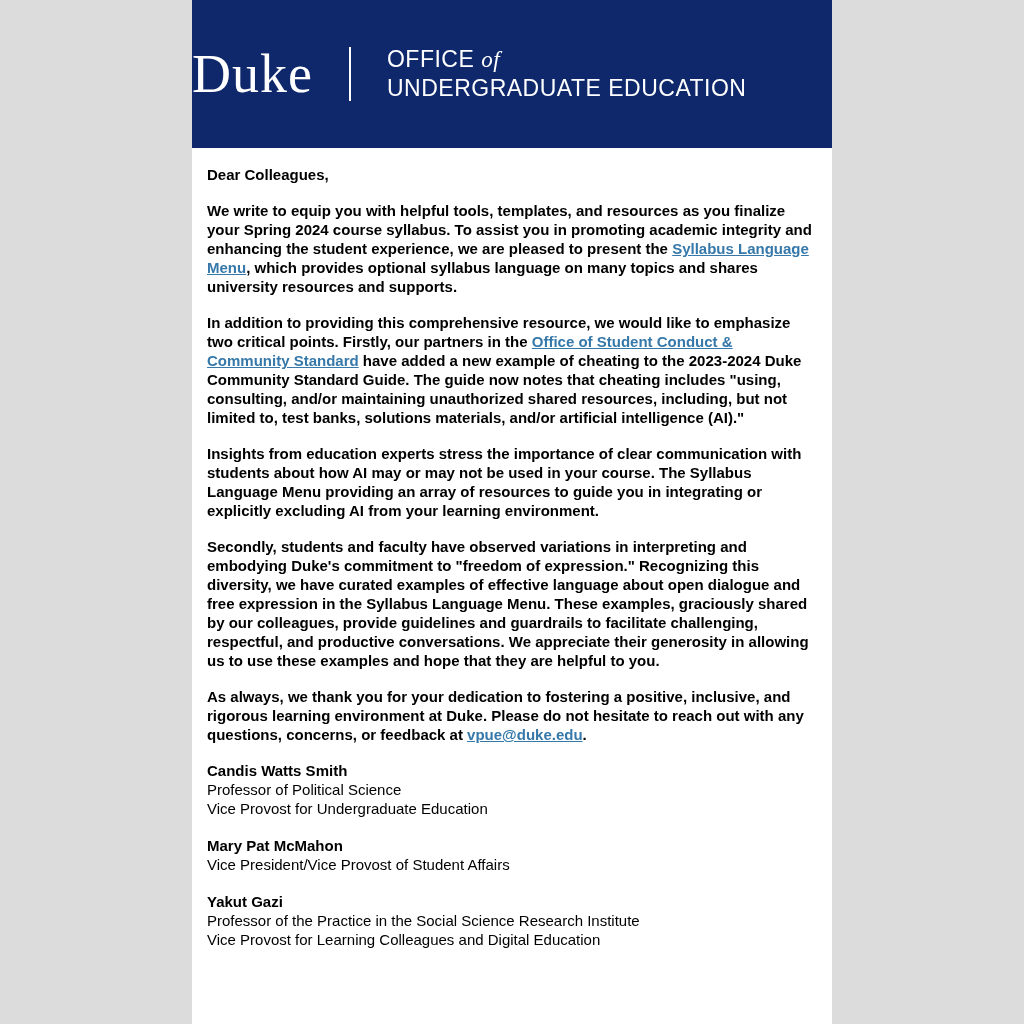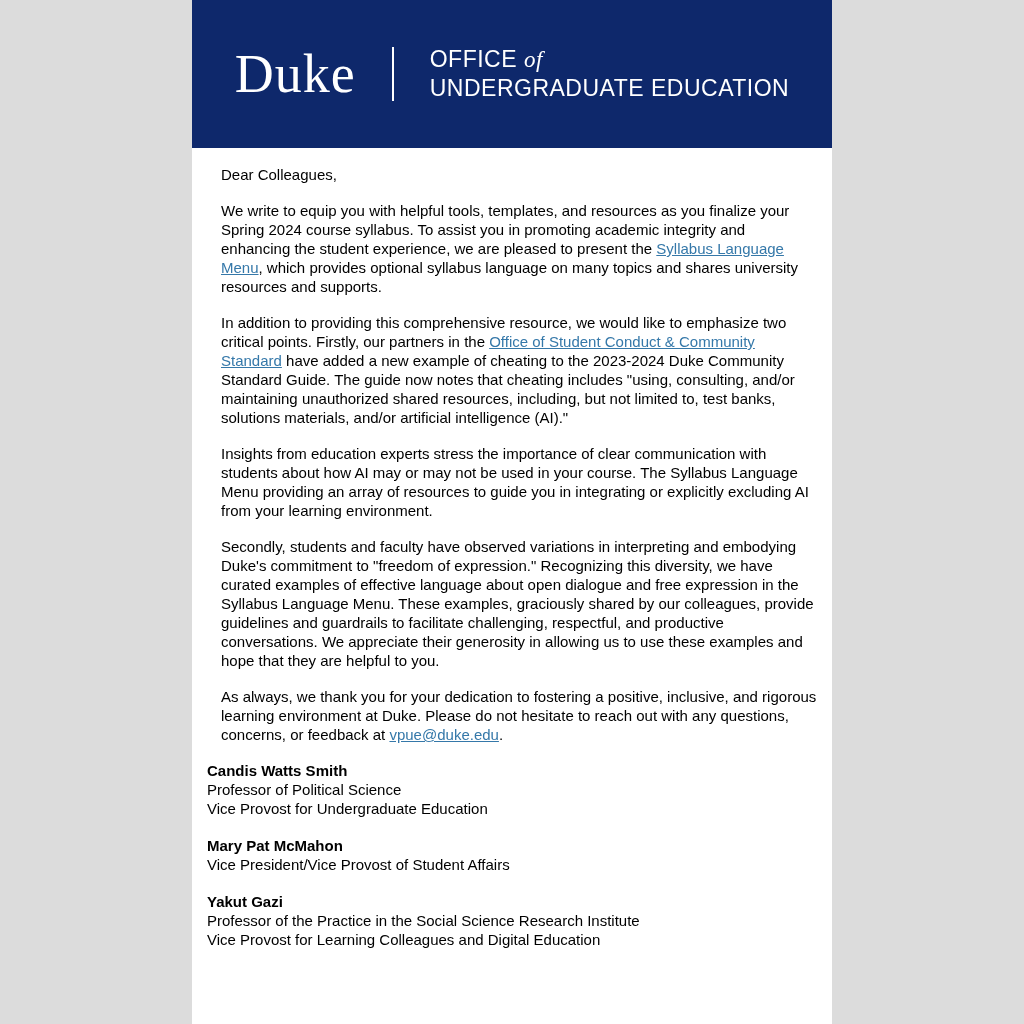--- a/index.html
+++ b/index.html
@@ -13,21 +13,21 @@
     width: 640px;
     min-height: 1024px;
     margin: 0 auto;
     background: var(--container-bg, #ffffff);
   }
   .email-header {
     background: var(--header-bg, #0e286b);
     height: 148px;
     display: flex;
     align-items: center;
-    justify-content: center;
+    justify-content: flex-start;
     gap: 36px;
   }
   .duke-wordmark {
     font-family: "Liberation Serif", serif;
     color: var(--header-text, #fff);
     font-size: 54px;
     line-height: 1;
     font-weight: 400;
     letter-spacing: 1px;
   }
@@ -46,21 +46,21 @@
   .office-of {
     font-style: italic;
     font-family: "Liberation Serif", serif;
     margin-top: 16px;
   }
   .email-body {
     padding: 17px 15px 48px 15px;
     font-size: 15px;
     line-height: 19px;
   }
-  .email-body p { margin: 0 0 17px 14px; }
+  .email-body p { margin: 0 0 17px 0; font-weight: bold; }
   a {
     color: var(--link-color, #3578a9);
     text-decoration: underline;
     cursor: pointer;
   }
   .sig-block { margin: 0 0 18px 0; }
   .sig-name { font-weight: bold; }
 </style>
 </head>
 <body>

